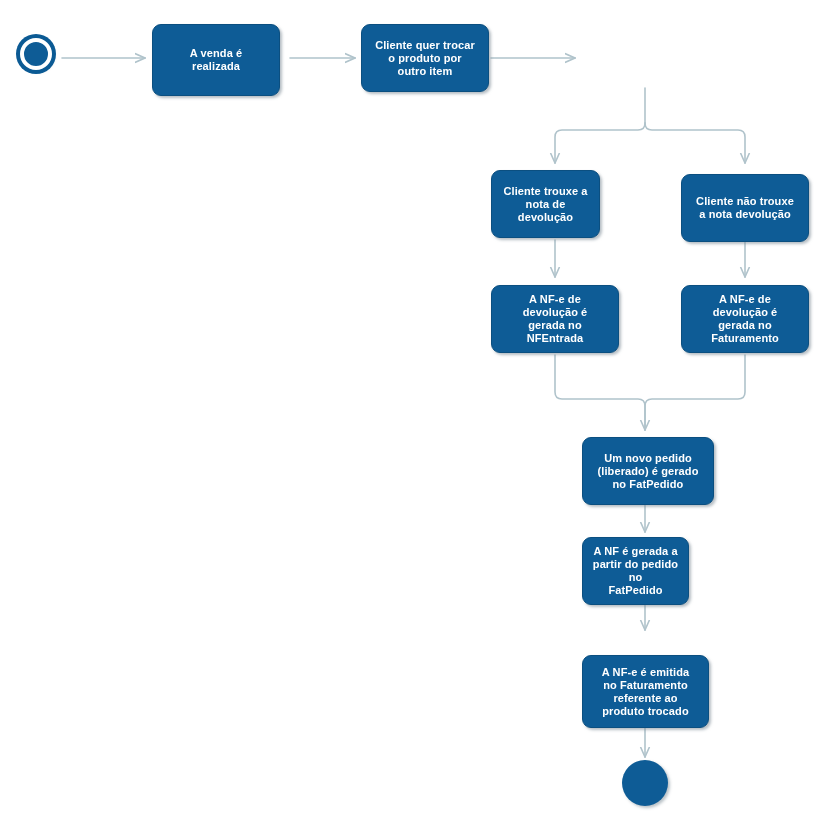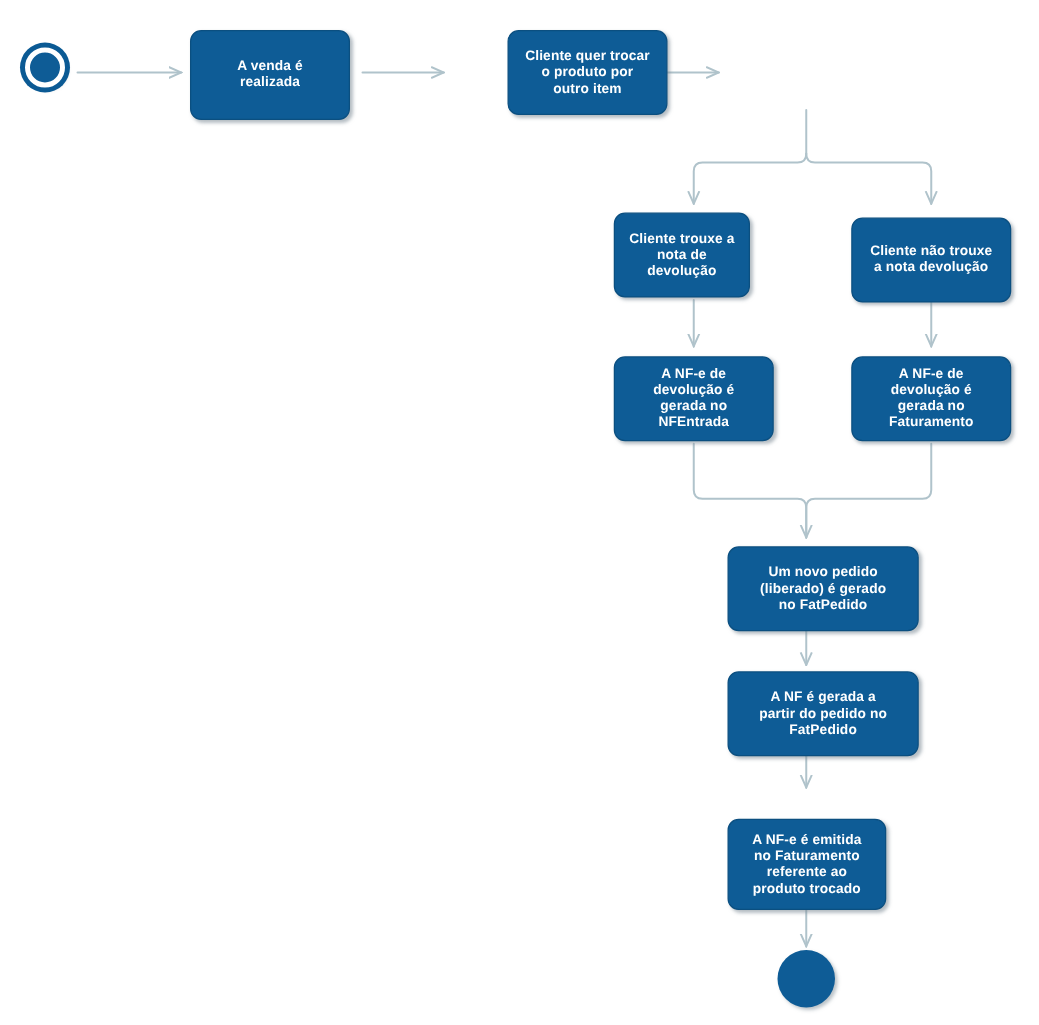--- a/index.html
+++ b/index.html
@@ -114,21 +114,21 @@
     </g>
   </svg>
 
   <div class="start-event" style="left:20px; top:38px; width:32px; height:32px;"></div>
 
   <div class="node" style="left:152px; top:24px; width:128px; height:72px;">
     <span class="label">A venda é
 realizada</span>
   </div>
 
-  <div class="node" style="left:361px; top:24px; width:128px; height:68px;margin-left:45px;">
+  <div class="node" style="left:361px; top:24px; width:128px; height:68px;">
     <span class="label">Cliente quer trocar
 o produto por
 outro item</span>
   </div>
 
 
   <div class="node" style="left:491px; top:170px; width:109px; height:68px;">
     <span class="label">Cliente trouxe a
 nota de devolução</span>
   </div>
@@ -145,27 +145,27 @@
 NFEntrada</span>
   </div>
 
   <div class="node" style="left:681px; top:285px; width:128px; height:68px;">
     <span class="label">A NF-e de
 devolução é
 gerada no
 Faturamento</span>
   </div>
 
-  <div class="node" style="left:582px; top:437px; width:153px; height:68px;">
+  <div class="node" style="left:582px; top:437px; width:132px; height:68px;">
     <span class="label">Um novo pedido
 (liberado) é gerado
 no FatPedido</span>
   </div>
 
-  <div class="node" style="left:582px; top:537px; width:153px; height:68px;">
+  <div class="node" style="left:582px; top:537px; width:107px; height:68px;">
     <span class="label">A NF é gerada a
 partir do pedido no
 FatPedido</span>
   </div>
 
   <div class="node" style="left:582px; top:655px; width:127px; height:73px;">
     <span class="label">A NF-e é emitida
 no Faturamento
 referente ao
 produto trocado</span>

